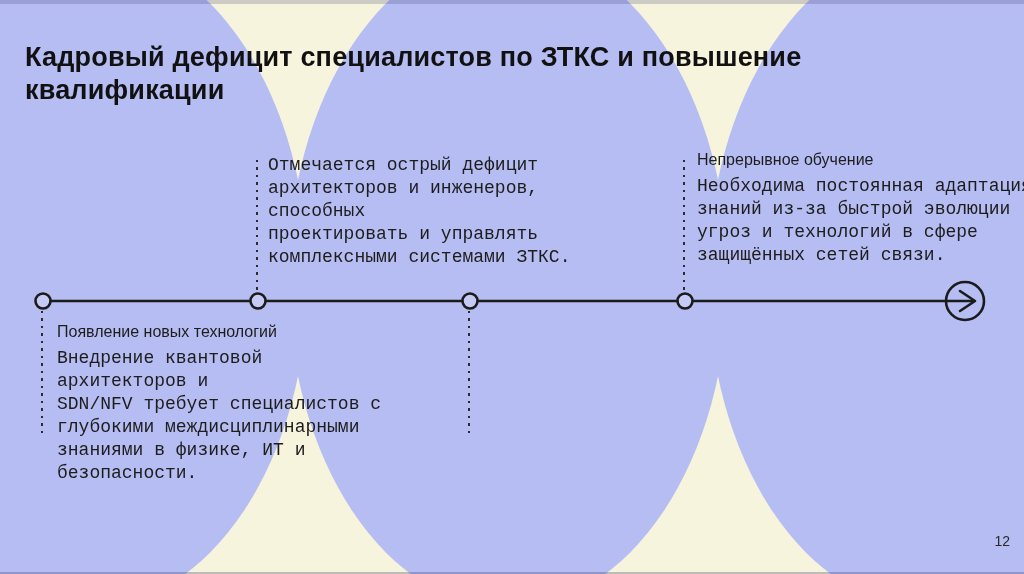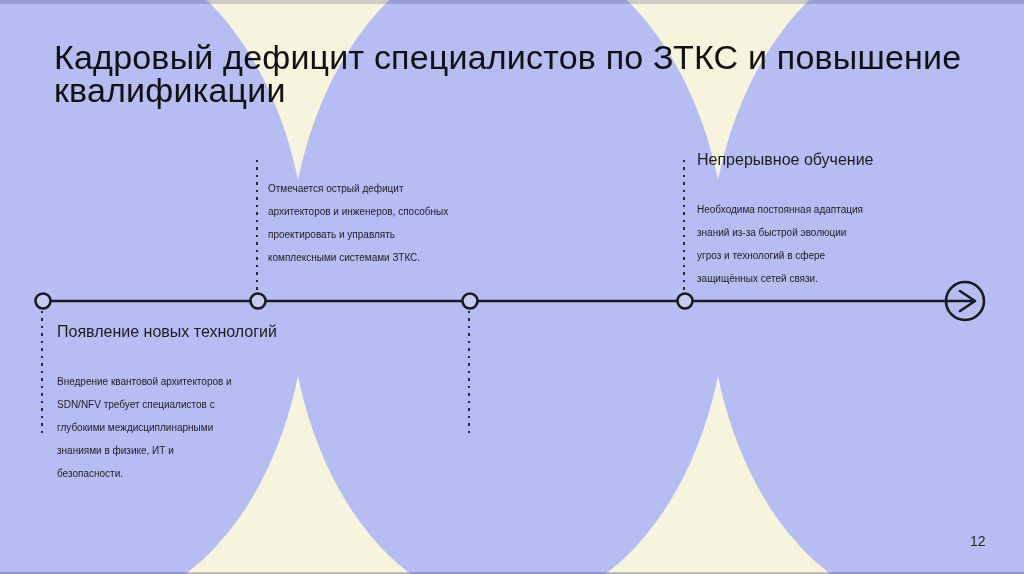--- a/index.html
+++ b/index.html
@@ -14,47 +14,47 @@
     background:#b6bdf2; top:-52px;
   }
   .bg-e1{left:-132px;}   
   .bg-e2{left:288px;}    
   .bg-e3{left:708px;}    
   .edge-strip{position:absolute; left:0; width:1024px;}
   .edge-top{top:0; height:4px; background:rgba(55,60,110,0.22);}
   .edge-bottom{bottom:0; height:2px; background:rgba(55,60,110,0.30);}
 
   .page-title{
-    position:absolute; left:54px; top:41px; width:950px;
-    font-size:34px; line-height:33px; font-weight:normal; color:#111;
+    position:absolute; left:25px; top:41px; width:950px;
+    font-size:27px; line-height:33px; font-weight:bold; color:#111;
     letter-spacing:0.2px;
   }
 
   .timeline-svg{position:absolute; left:0; top:0; width:1024px; height:574px;}
 
   .connector{
     position:absolute; width:2px;
     background-image:repeating-linear-gradient(to bottom,#2b2b2b 0px,#2b2b2b 2.2px,transparent 2.2px,transparent 7.5px);
   }
   .conn-1{left:41px;  top:311px; height:126px;}
   .conn-2{left:256px; top:160px; height:131px;}
   .conn-3{left:468px; top:311px; height:122px;}
   .conn-4{left:683px; top:160px; height:131px;}
 
   .milestone{position:absolute; color:#1d1d1d;}
   .ms-1{left:57px;  top:321px; width:340px;}
   .ms-2{left:268px; top:149px; width:335px;}
   .ms-3{left:483px; top:321px; width:345px;}
   .ms-4{left:697px; top:149px; width:335px;}
   .ms-heading{font-size:16px; line-height:21px; font-weight:400;}
-  .ms-body{font-size:10px; line-height:23px; margin-top:28px; white-space:pre-line;}
+  .ms-body{font-size:18px; line-height:23px; margin-top:5px; white-space:pre-line;font-family:Liberation Mono, monospace;}
 
   .page-number{
     position:absolute; left:970px; top:533px; width:40px;
-    text-align:left; font-size:14px; color:#2a2a2a;
+    text-align:right; font-size:14px; color:#2a2a2a;
   }
 </style>
 </head>
 <body>
 
 <div class="slide">
 
   <div class="bg-ellipse bg-e1"></div>
   <div class="bg-ellipse bg-e2"></div>
   <div class="bg-ellipse bg-e3"></div>

